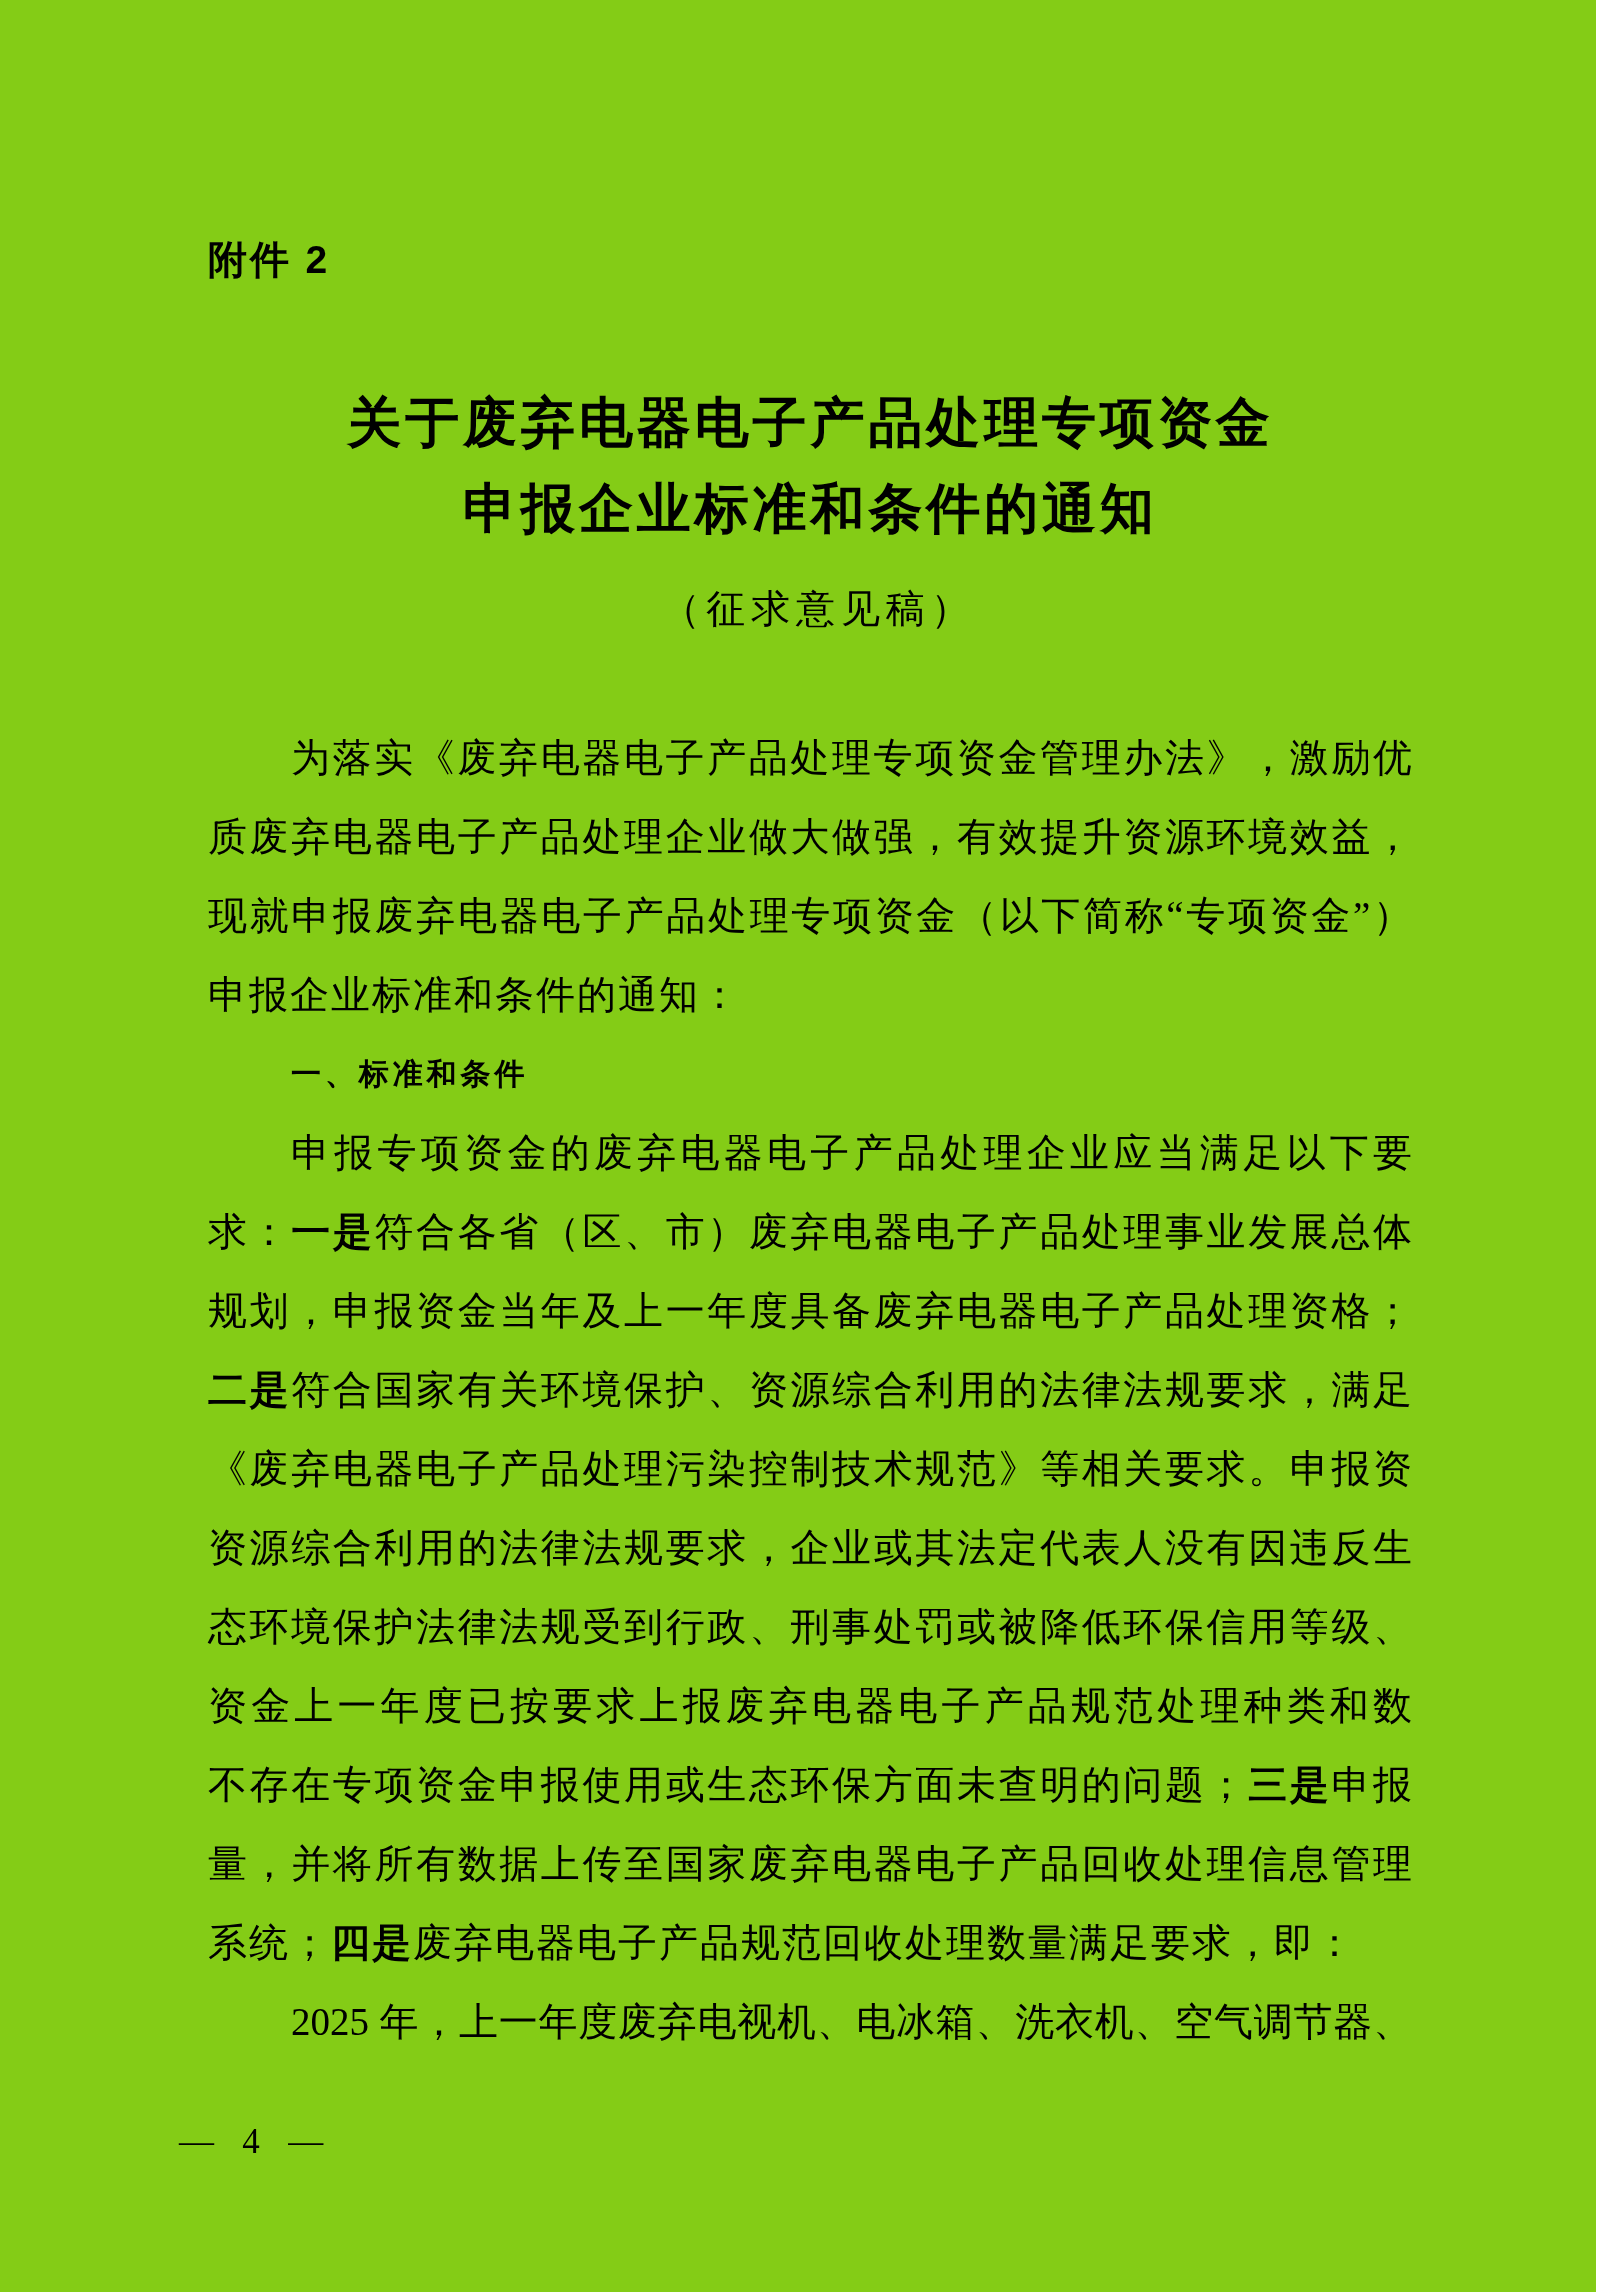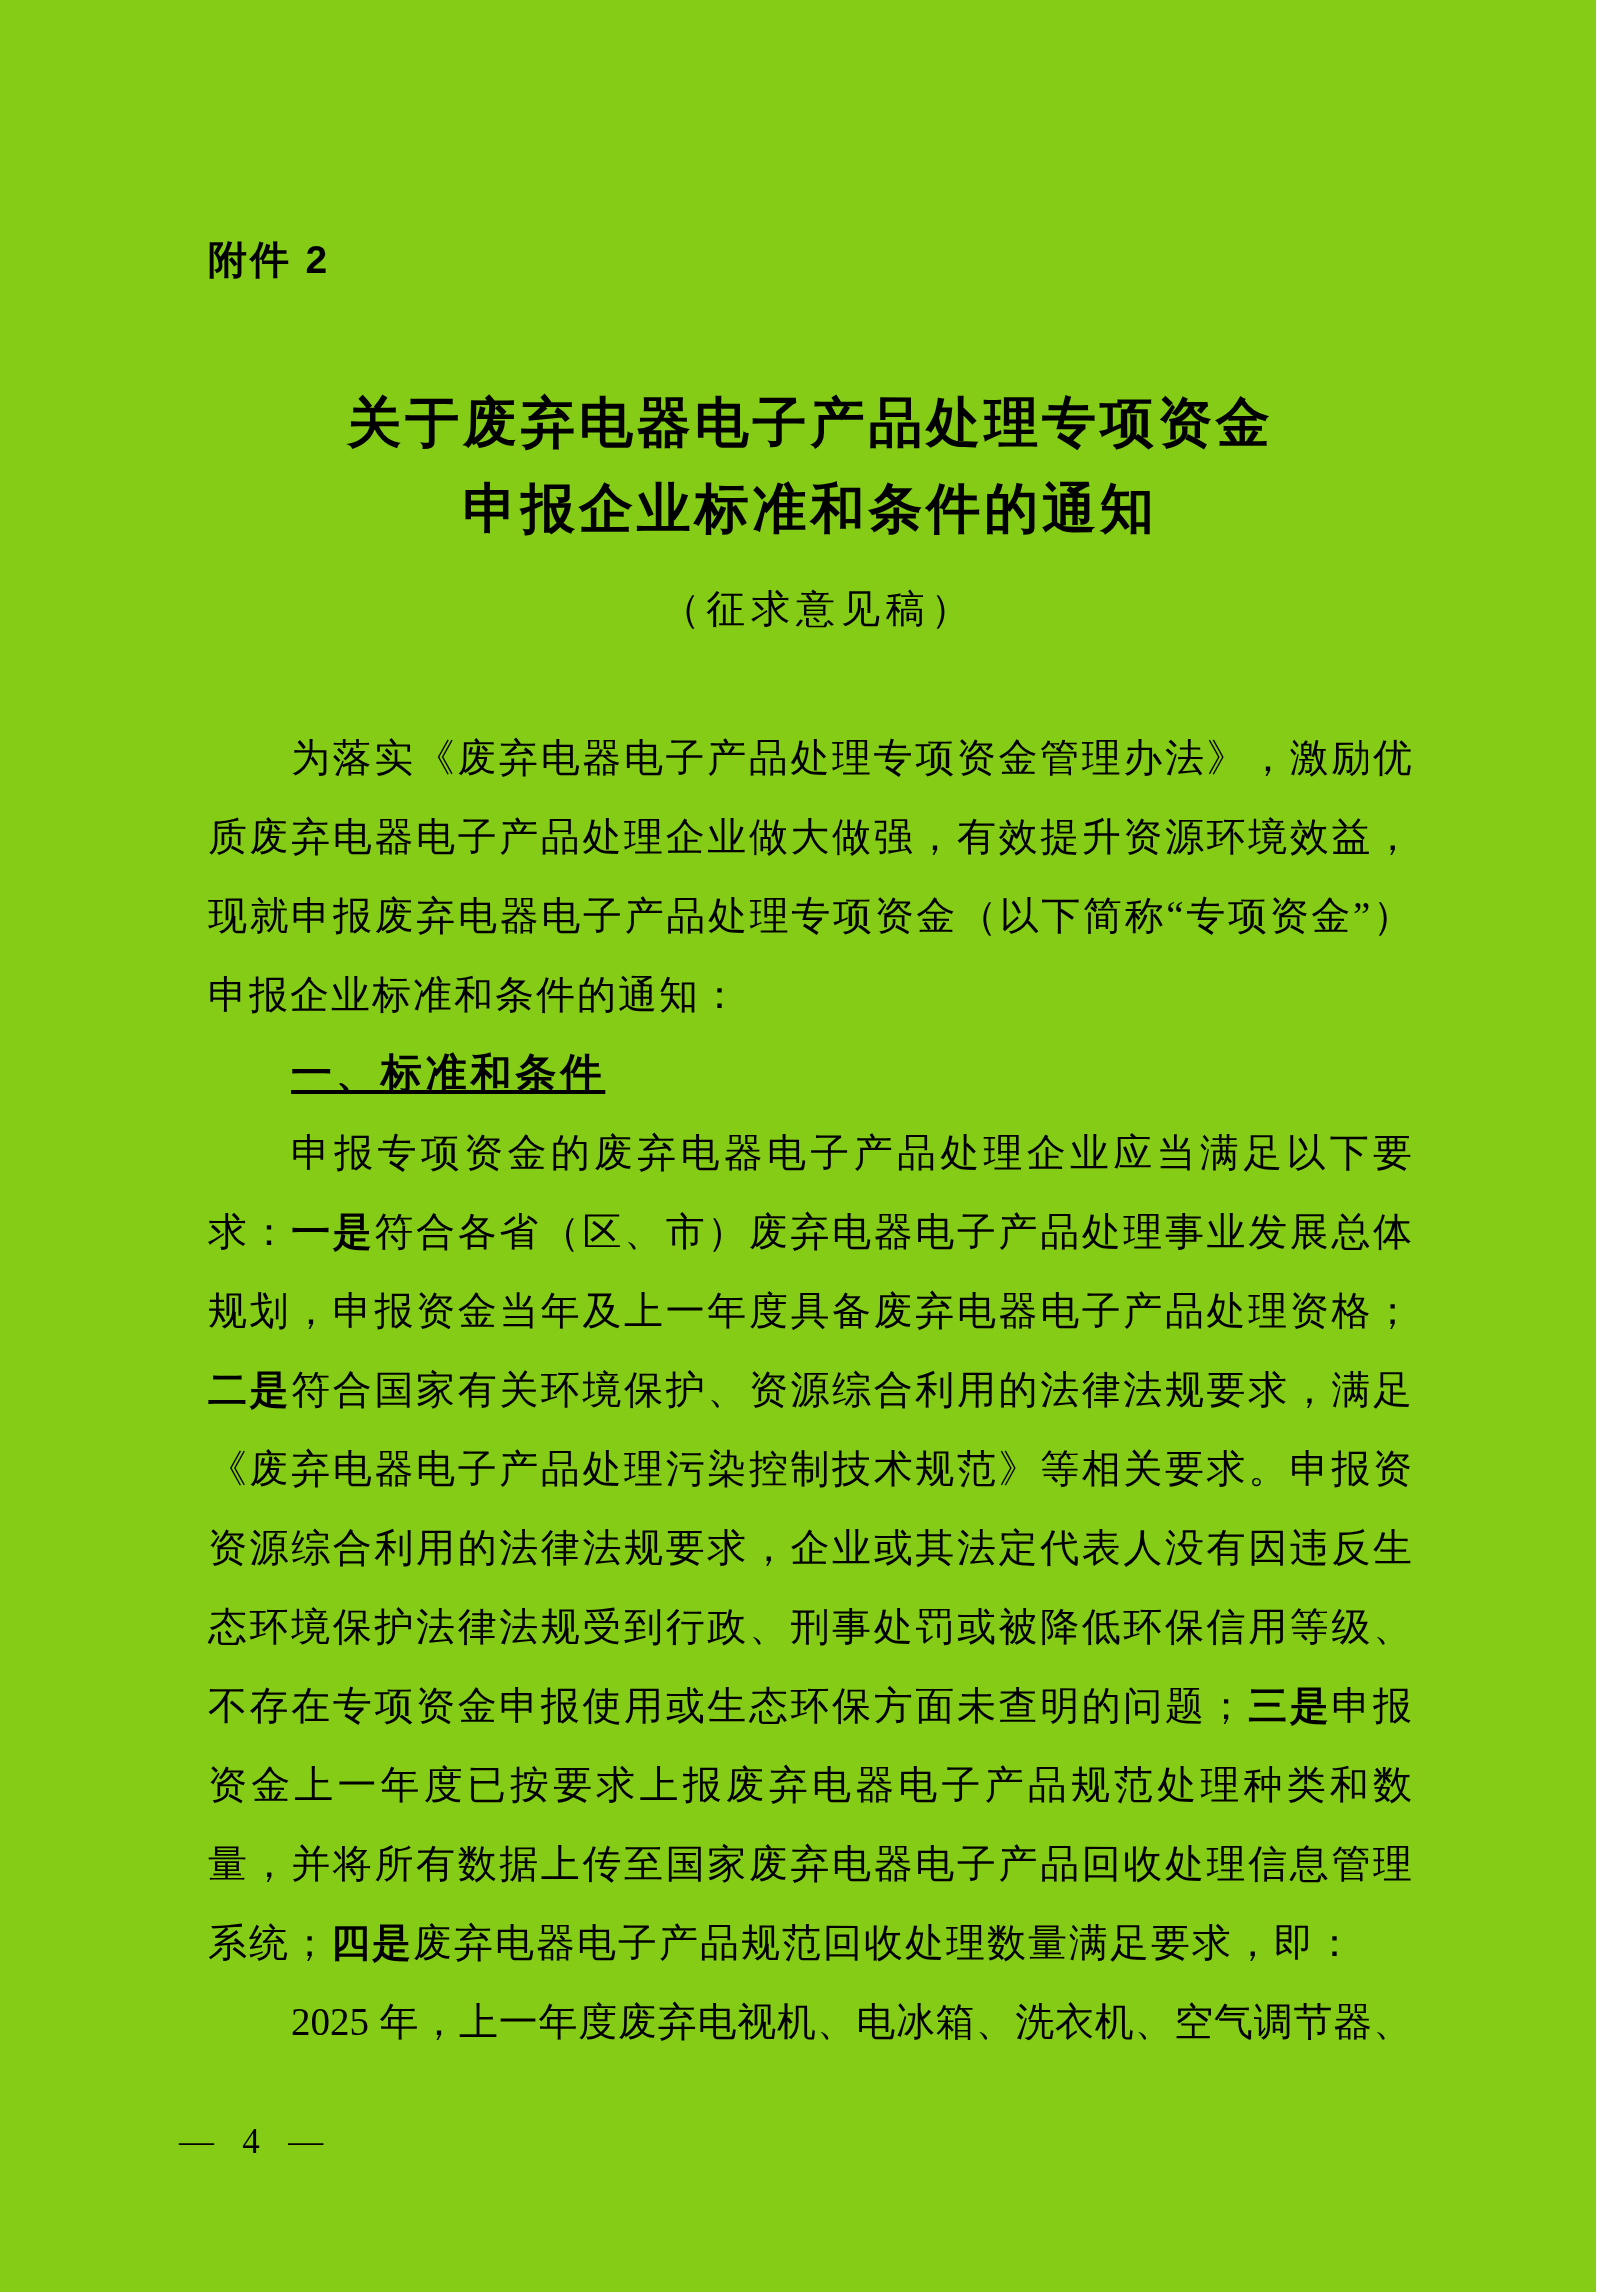--- a/index.html
+++ b/index.html
@@ -68,23 +68,22 @@
     white-space: normal;
     text-align: justify;
     text-align-last: justify;
   }
   .indent {
     padding-left: 83px;
   }
   .heading {
     font-family: "Liberation Sans", sans-serif;
     font-weight: bold;
-    font-size: 41px;
+    font-size: 30px;
     letter-spacing: 3.9px;
-    text-decoration: underline;
   }
   .seg-b {
     font-weight: bold;
     font-family: "Liberation Sans", sans-serif;
   }
   .page-number {
     position: absolute;
     left: 179px;
     top: 2115px;
     font-size: 35px;
@@ -113,22 +112,22 @@
     <div class="line fill"><span>现就申报废弃电器电子产品处理专项资金（以下简称“专项资金”）</span></div>
     <div class="line"><span>申报企业标准和条件的通知：</span></div>
     <div class="line heading indent"><span class="seg-b">一、标准和条件</span></div>
     <div class="line indent fill"><span>申报专项资金的废弃电器电子产品处理企业应当满足以下要</span></div>
     <div class="line fill"><span>求：</span><span class="seg-b">一是</span><span>符合各省（区、市）废弃电器电子产品处理事业发展总体</span></div>
     <div class="line fill"><span>规划，申报资金当年及上一年度具备废弃电器电子产品处理资格；</span></div>
     <div class="line fill"><span class="seg-b">二是</span><span>符合国家有关环境保护、资源综合利用的法律法规要求，满足</span></div>
     <div class="line fill"><span>《废弃电器电子产品处理污染控制技术规范》等相关要求。申报资</span></div>
     <div class="line fill"><span>资源综合利用的法律法规要求，企业或其法定代表人没有因违反生</span></div>
     <div class="line fill"><span>态环境保护法律法规受到行政、刑事处罚或被降低环保信用等级、</span></div>
+    <div class="line fill"><span>资金上一年度已按要求上报废弃电器电子产品规范处理种类和数</span></div>
     <div class="line fill"><span>不存在专项资金申报使用或生态环保方面未查明的问题；</span><span class="seg-b">三是</span><span>申报</span></div>
-    <div class="line fill"><span>资金上一年度已按要求上报废弃电器电子产品规范处理种类和数</span></div>
     <div class="line fill"><span>量，并将所有数据上传至国家废弃电器电子产品回收处理信息管理</span></div>
     <div class="line"><span>系统；</span><span class="seg-b">四是</span><span>废弃电器电子产品规范回收处理数量满足要求，即：</span></div>
     <div class="line indent fill"><span>2025 年，上一年度废弃电视机、电冰箱、洗衣机、空气调节器、</span></div>
   </div>
 
   <div class="page-number">— 4 —</div>
 
 </div>
 
 

